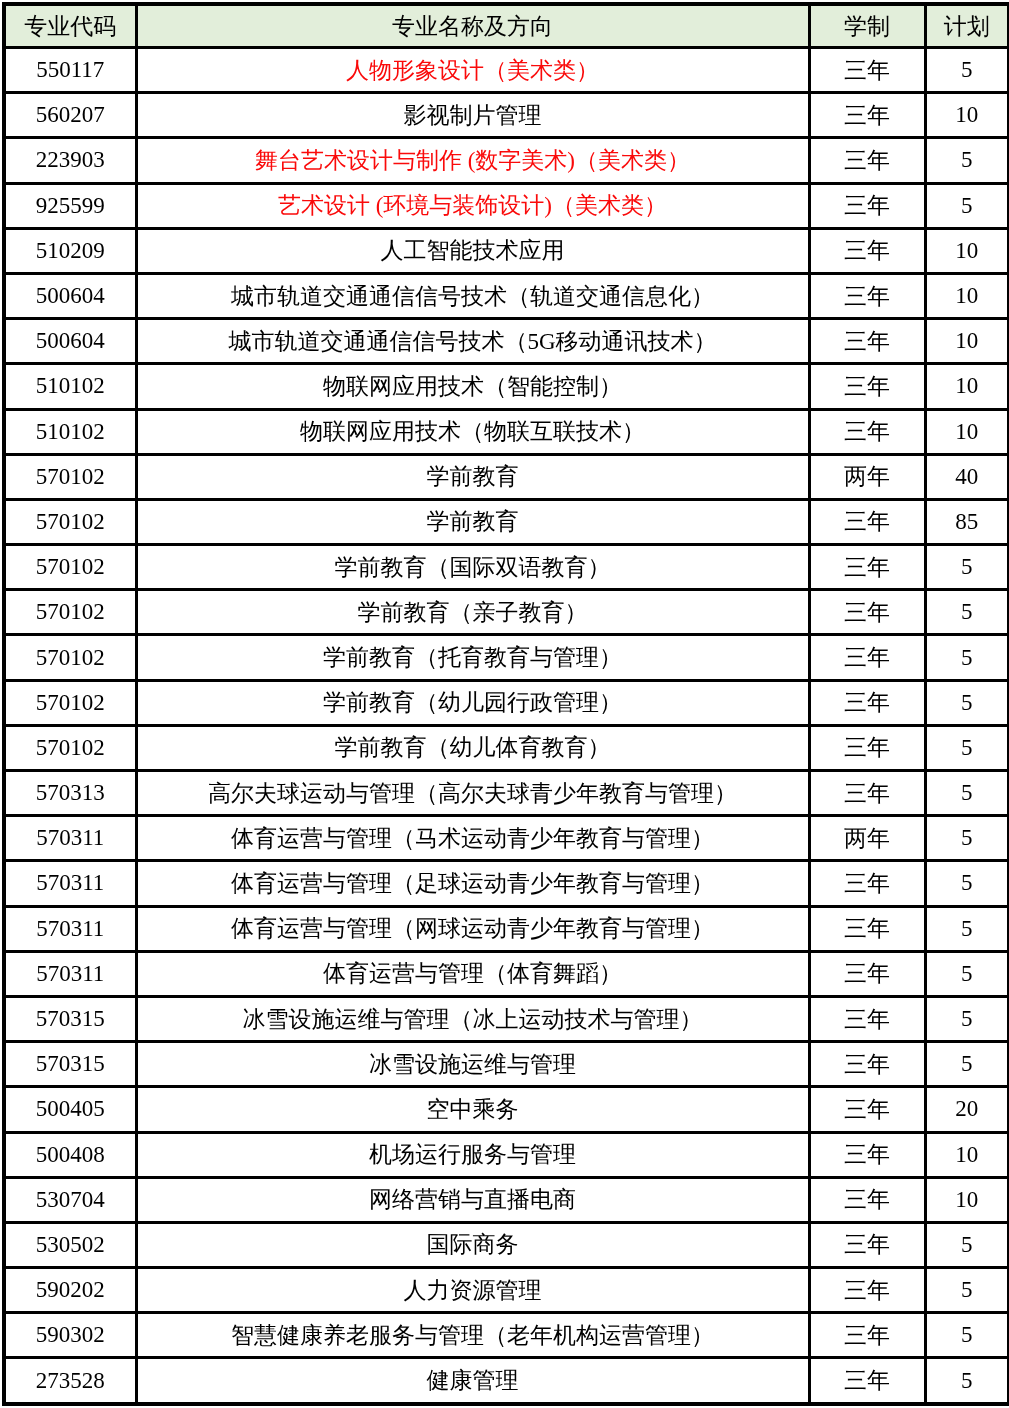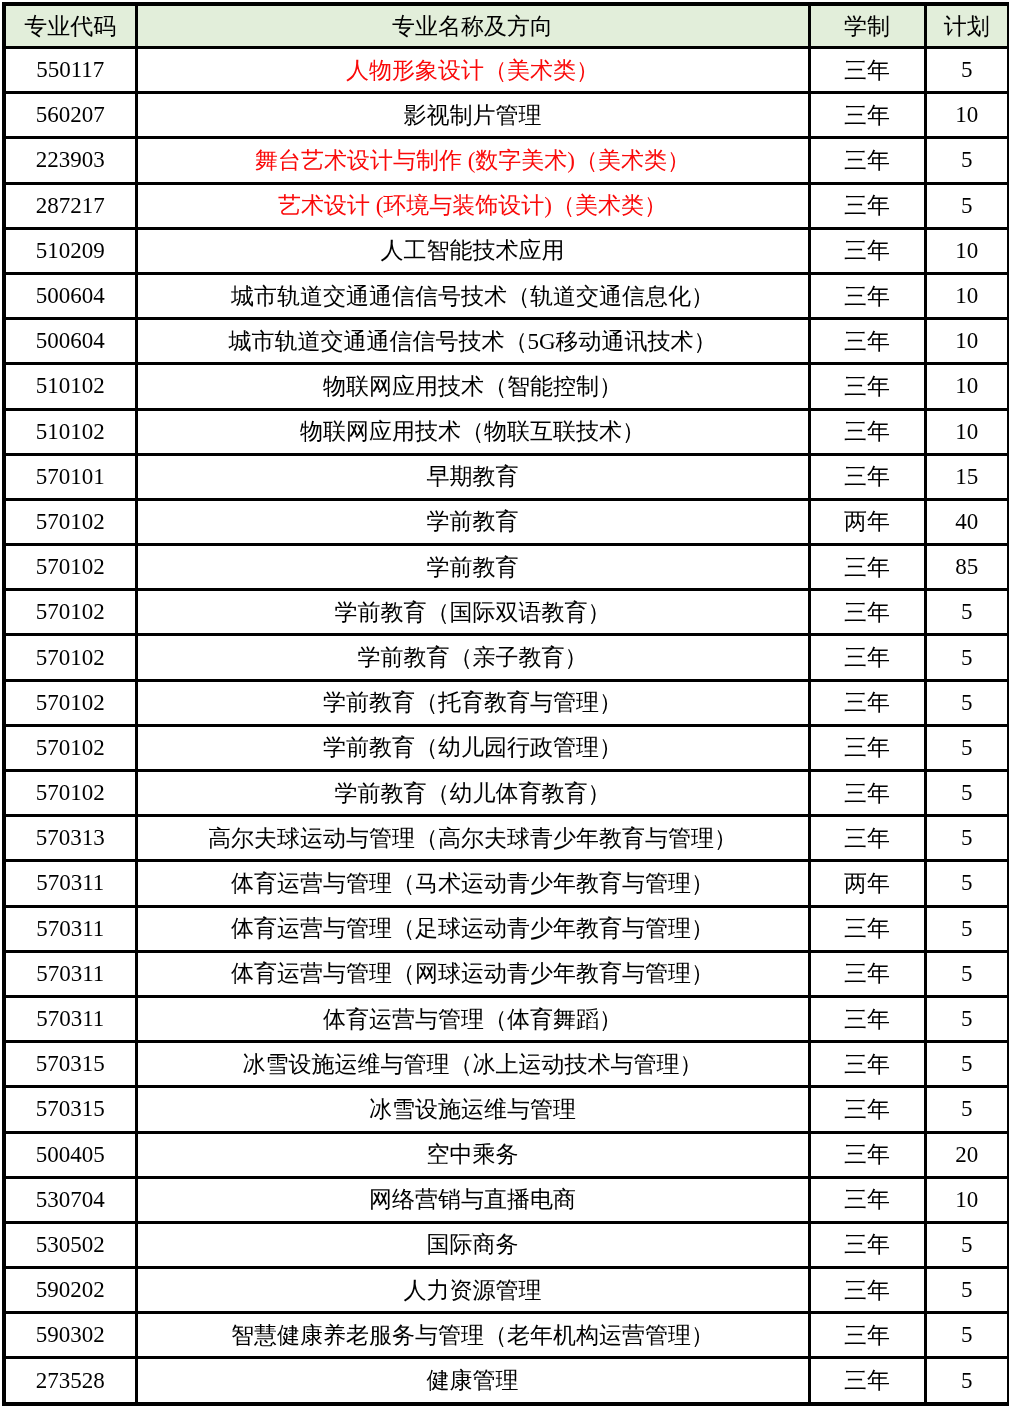--- a/index.html
+++ b/index.html
@@ -83,21 +83,21 @@
   </tr>
 
   <tr>
     <td>223903</td>
     <td class="name-red">舞台艺术设计与制作 (数字美术)（美术类）</td>
     <td>三年</td>
     <td>5</td>
   </tr>
 
   <tr>
-    <td>287217</td>
+    <td>925599</td>
     <td class="name-red">艺术设计 (环境与装饰设计)（美术类）</td>
     <td>三年</td>
     <td>5</td>
   </tr>
 
 
   <tr>
     <td>510209</td>
     <td>人工智能技术应用</td>
     <td>三年</td>
@@ -125,26 +125,20 @@
     <td>10</td>
   </tr>
 
   <tr>
     <td>510102</td>
     <td>物联网应用技术（物联互联技术）</td>
     <td>三年</td>
     <td>10</td>
   </tr>
 
-  <tr>
-    <td>570101</td>
-    <td>早期教育</td>
-    <td>三年</td>
-    <td>15</td>
-  </tr>
 
   <tr>
     <td>570102</td>
     <td>学前教育</td>
     <td>两年</td>
     <td>40</td>
   </tr>
 
   <tr>
     <td>570102</td>
@@ -237,20 +231,26 @@
     <td>5</td>
   </tr>
 
   <tr>
     <td>500405</td>
     <td>空中乘务</td>
     <td>三年</td>
     <td>20</td>
   </tr>
 
+  <tr>
+    <td>500408</td>
+    <td>机场运行服务与管理</td>
+    <td>三年</td>
+    <td>10</td>
+  </tr>
 
   <tr>
     <td>530704</td>
     <td>网络营销与直播电商</td>
     <td>三年</td>
     <td>10</td>
   </tr>
 
   <tr>
     <td>530502</td>

